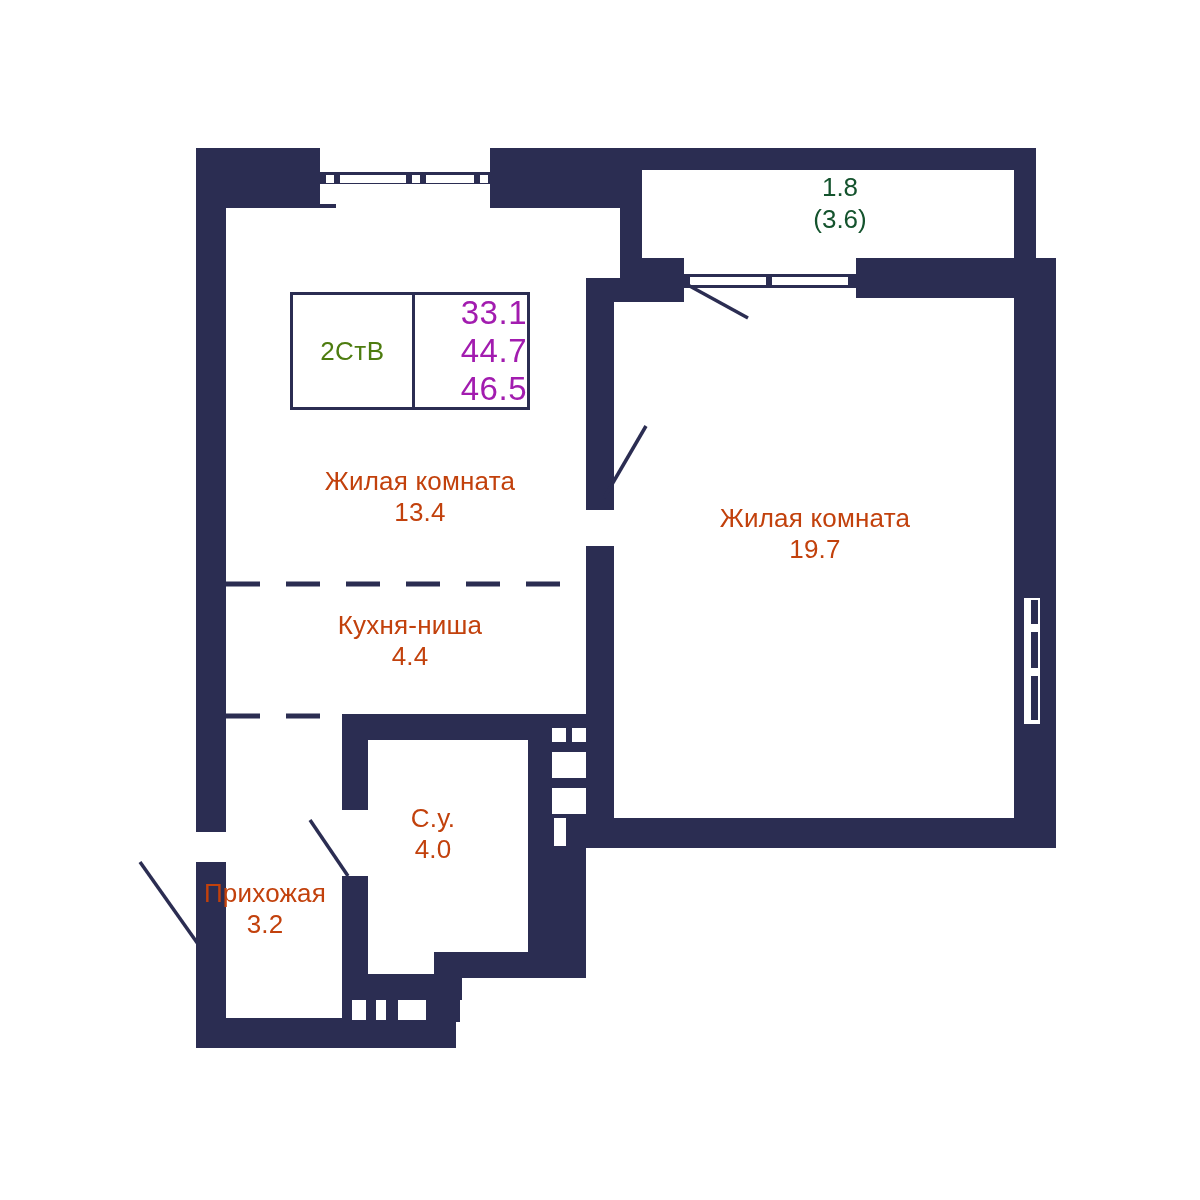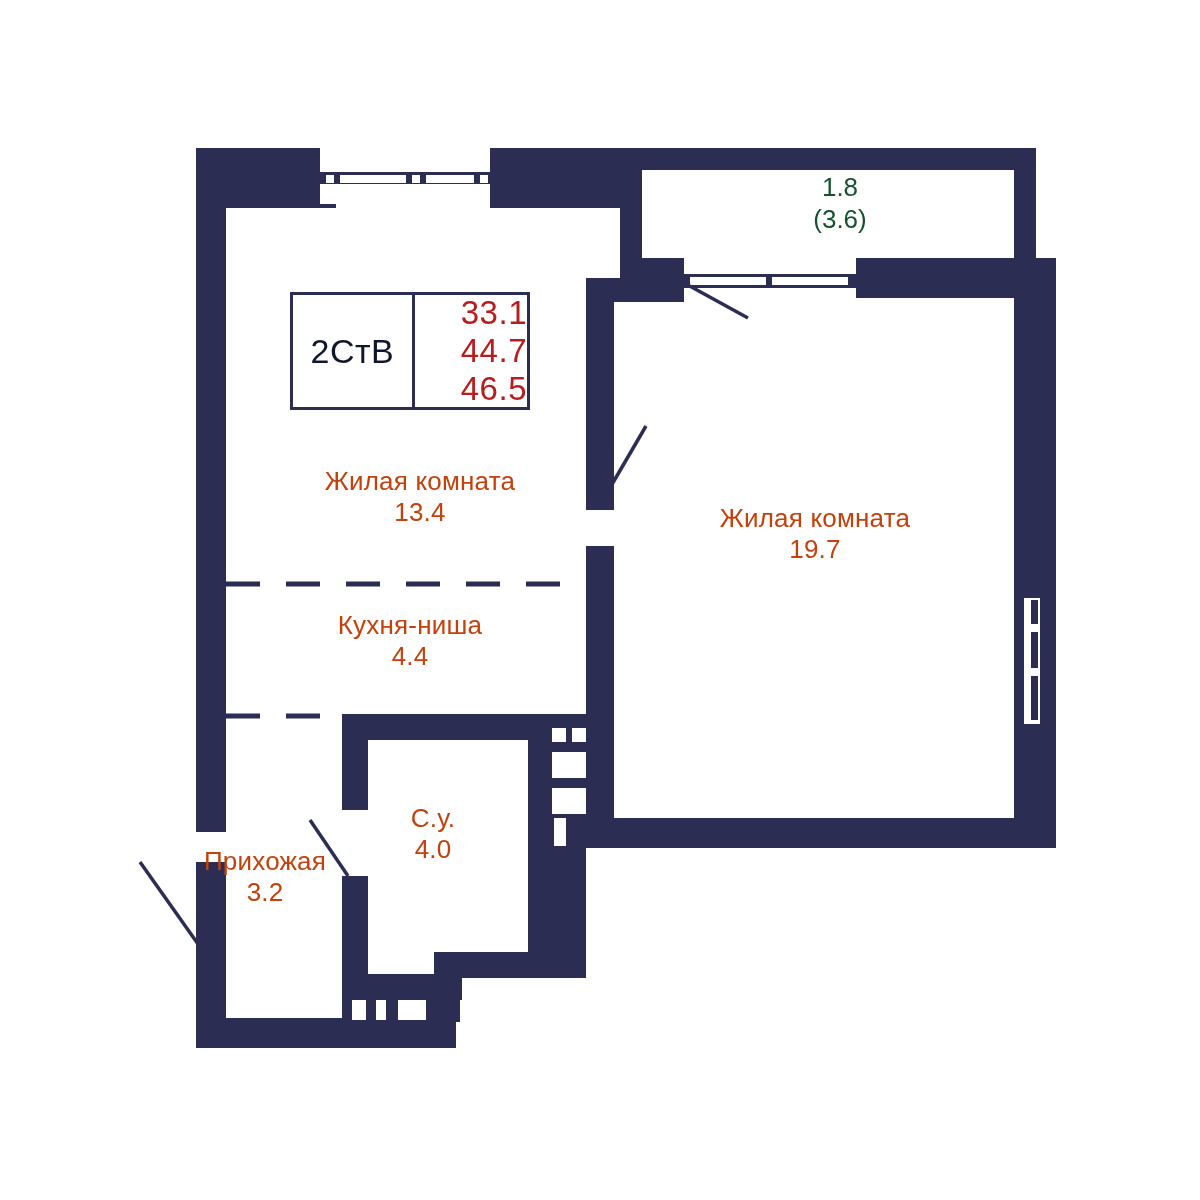--- a/index.html
+++ b/index.html
@@ -75,36 +75,36 @@
   }
   .badge-left {
     width: 140px;
     border-right: 3px solid #2b2d52;
     box-sizing: border-box;
     display: flex;
     align-items: center;
     justify-content: center;
   }
   .badge-type {
-    font-size: 34px;
-    color: #0f172a;
+    font-size: 26px;
+    color: #4d7c0f;
     letter-spacing: 0.5px;
   }
   .badge-right {
     flex: 1;
     display: flex;
     flex-direction: column;
     align-items: center;
     justify-content: center;
     padding-left: 2px;
     box-sizing: border-box;
   }
   .badge-right span {
     font-size: 33px;
-    color: #b91c1c;
+    color: #a21caf;
     line-height: 1.16;
     letter-spacing: 0.5px;
     margin-left: 44px;
   }
 </style>
 </head>
 <body>
 
 <div id="plan-root">
 
@@ -227,19 +227,19 @@
     <div class="room-label" style="left:675px; top:503px; width:280px;">
       <span class="rl-name">Жилая комната</span>
       <span class="rl-area">19.7</span>
     </div>
 
     <div class="room-label" style="left:363px; top:803px; width:140px;">
       <span class="rl-name">С.у.</span>
       <span class="rl-area">4.0</span>
     </div>
 
-    <div class="room-label" style="left:175px; top:846px; width:180px;">
+    <div class="room-label" style="left:175px; top:878px; width:180px;">
       <span class="rl-name">Прихожая</span>
       <span class="rl-area">3.2</span>
     </div>
 
   </div>
 </div>
 
 </body></html>

